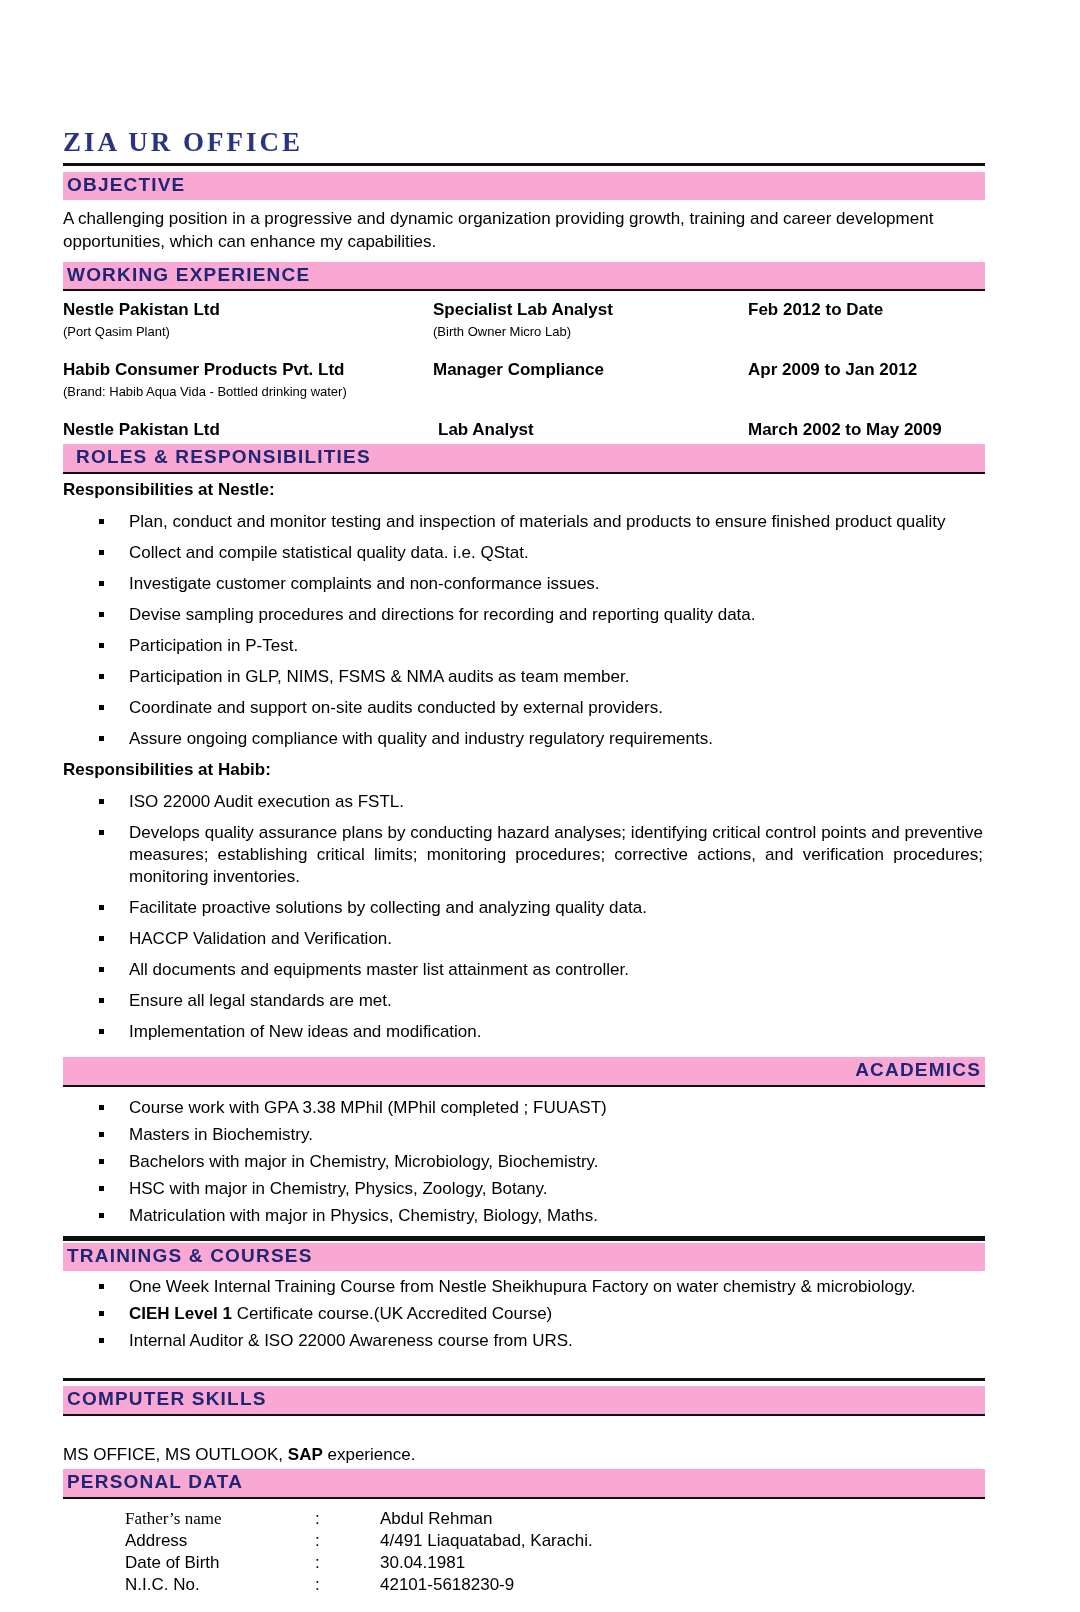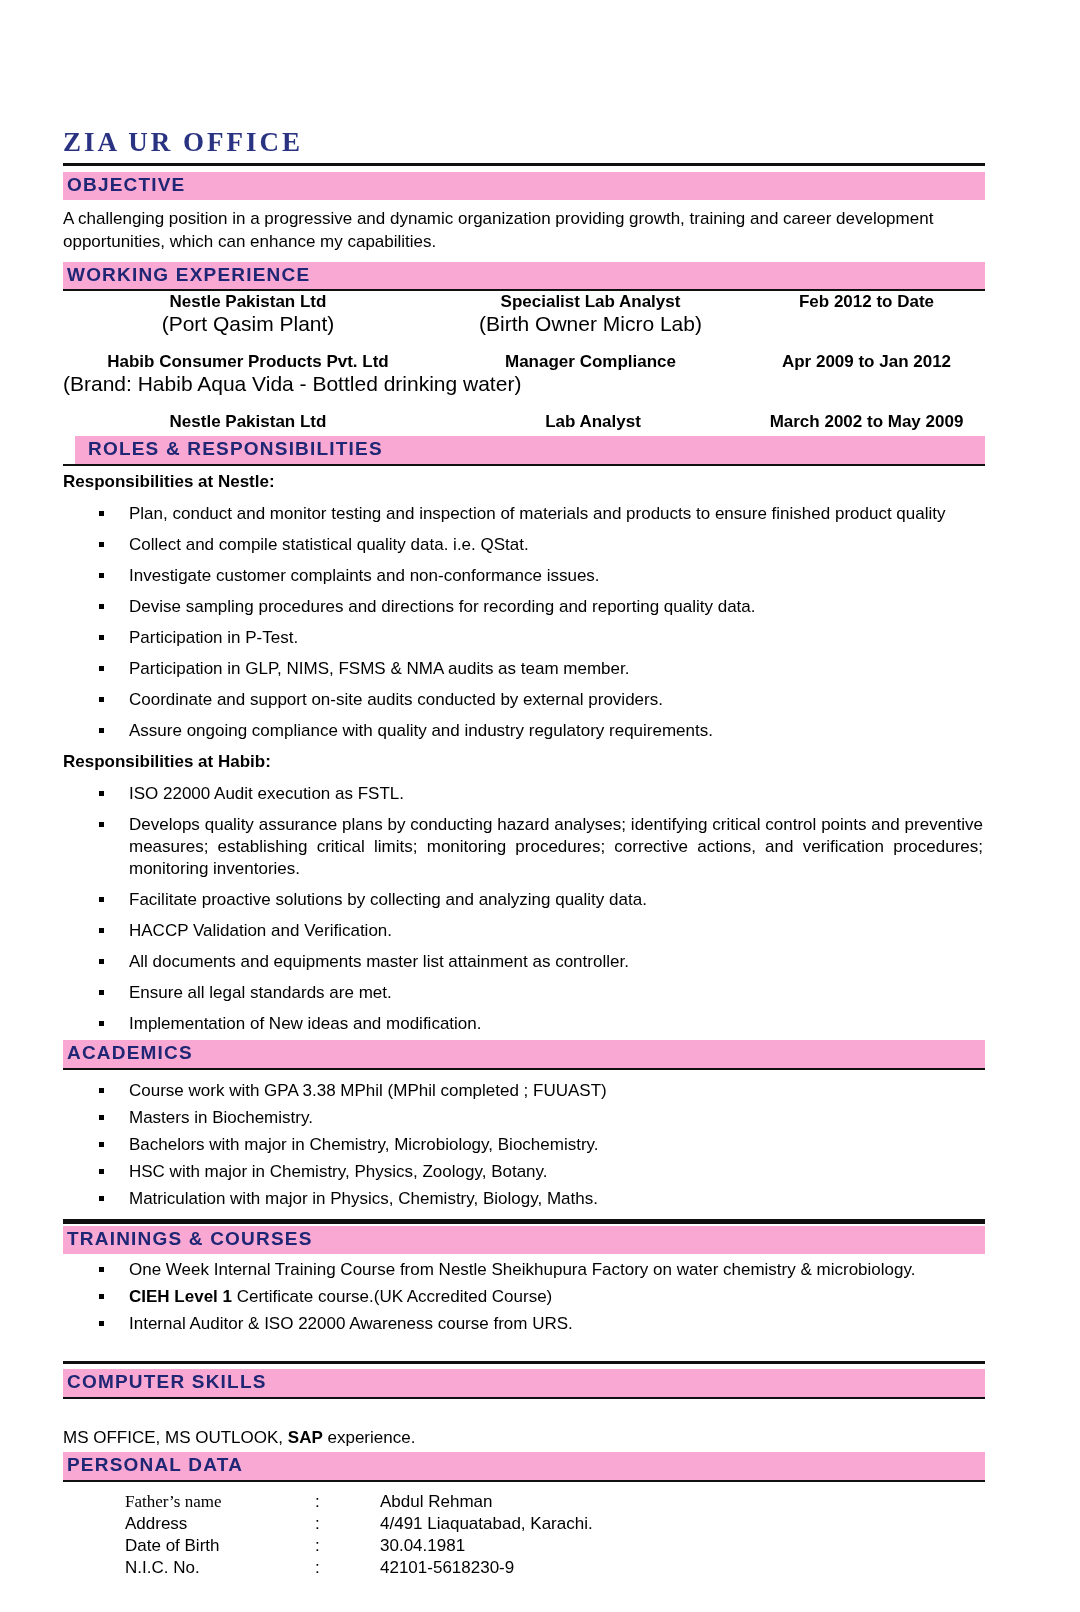--- a/index.html
+++ b/index.html
@@ -15,31 +15,31 @@
     font-family:"Liberation Serif", serif; font-weight:bold;
     color:#2A3282; font-size:27px; letter-spacing:3px; line-height:1.1;
   }
   .name-rule { height:3px; background:#101010; margin-top:5px; }
 
   .bar {
     background:#f9a8d4; color:#1F2674; font-weight:bold;
     font-size:19px; letter-spacing:1.2px; padding:3px 4px 4px 4px;
     line-height:1.1;
   }
-  .bar.indent { padding-left:13px;margin-left:12px; }
+  .bar.indent { padding-left:13px; }
   .rule2 { height:2px; background:#101010; }
   .rule3 { height:3px; background:#101010; }
   .rule4 { height:5px; background:#101010; }
 
   .body-text { font-size:17px; line-height:23px; }
 
   
   .exp-entry { display:grid; grid-template-columns:370px 315px 1fr; margin-bottom:17px; }
   .exp-company, .exp-role, .exp-dates { font-weight:bold; font-size:17px; line-height:22px; white-space:nowrap; }
-  .exp-sub { font-weight:normal; font-size:21px; line-height:21px; white-space:nowrap; }
+  .exp-sub { font-weight:normal; font-size:13px; line-height:21px; white-space:nowrap; }
 
   
   .sub-heading { font-weight:bold; font-size:17px; line-height:24px; margin-top:4px; }
   .bullet { display:flex; align-items:flex-start; }
   .bullet.wide { margin-top:9px; }
   .bullet.tight { margin-top:5px; }
   .bullet-sq { flex:0 0 auto; width:5px; height:5px; background:#000; margin:8px 0 0 36px; }
   .bullet-text { margin-left:25px; font-size:17px; line-height:22px; }
   .bullet-text.justify { text-align:justify; padding-right:2px; }
   .bold-lead { font-weight:bold; }
@@ -56,21 +56,21 @@
 
   <div class="doc-name">ZIA UR OFFICE</div>
   <div class="name-rule"></div>
 
   <div class="bar" style="margin-top:6px;">OBJECTIVE</div>
   <div class="body-text" style="margin-top:7px;">A challenging position in a progressive and dynamic organization providing growth, training and career development opportunities, which can enhance my capabilities.</div>
 
   <div class="bar" style="margin-top:9px;">WORKING EXPERIENCE</div>
   <div class="rule2"></div>
 
-  <div style="text-align:center;">
+  <div style="margin-top:8px;">
     <div class="exp-entry">
       <div>
         <div class="exp-company">Nestle Pakistan Ltd</div>
         <div class="exp-sub">(Port Qasim Plant)</div>
       </div>
       <div>
         <div class="exp-role">Specialist Lab Analyst</div>
         <div class="exp-sub">(Birth Owner Micro Lab)</div>
       </div>
       <div class="exp-dates">Feb 2012 to Date</div>
@@ -160,21 +160,21 @@
       </div>
   <div class="bullet wide">
         <span class="bullet-sq"></span>
         <span class="bullet-text">Ensure all legal standards are met.</span>
       </div>
   <div class="bullet wide">
         <span class="bullet-sq"></span>
         <span class="bullet-text">Implementation of New ideas and modification.</span>
       </div>
 
-  <div class="bar" style="margin-top:5px;">ACADEMICS</div>
+  <div class="bar" style="margin-top:14px;text-align:right;">ACADEMICS</div>
   <div class="rule2"></div>
 
   <div style="margin-top:10px;">
     <div class="bullet tight">
           <span class="bullet-sq"></span>
           <span class="bullet-text">Course work with GPA 3.38 MPhil (MPhil completed ; FUUAST)</span>
         </div>
     <div class="bullet tight">
           <span class="bullet-sq"></span>
           <span class="bullet-text">Masters in Biochemistry.</span>

